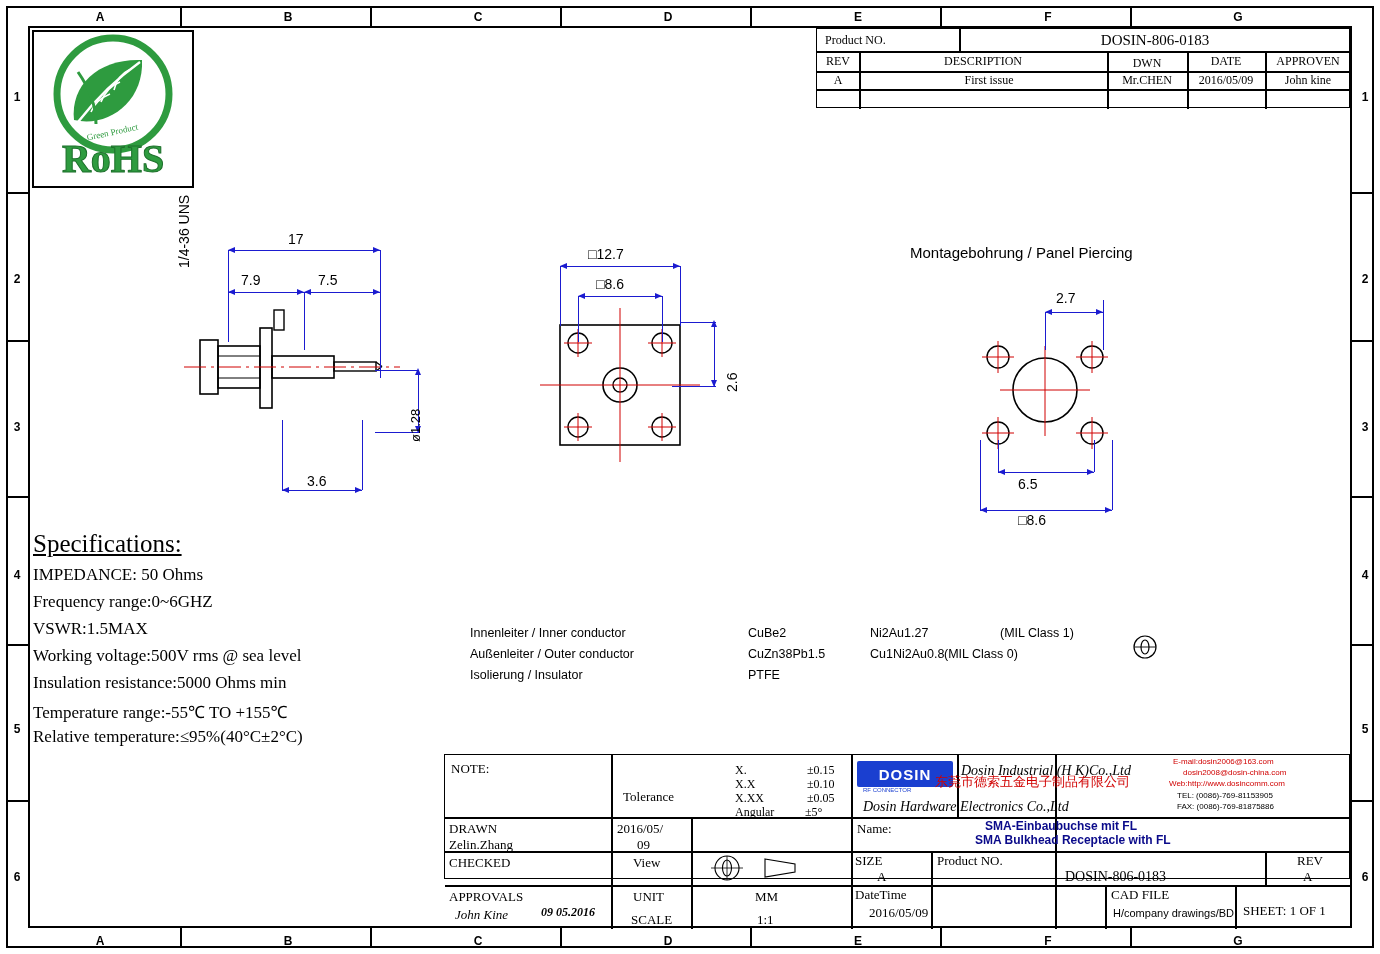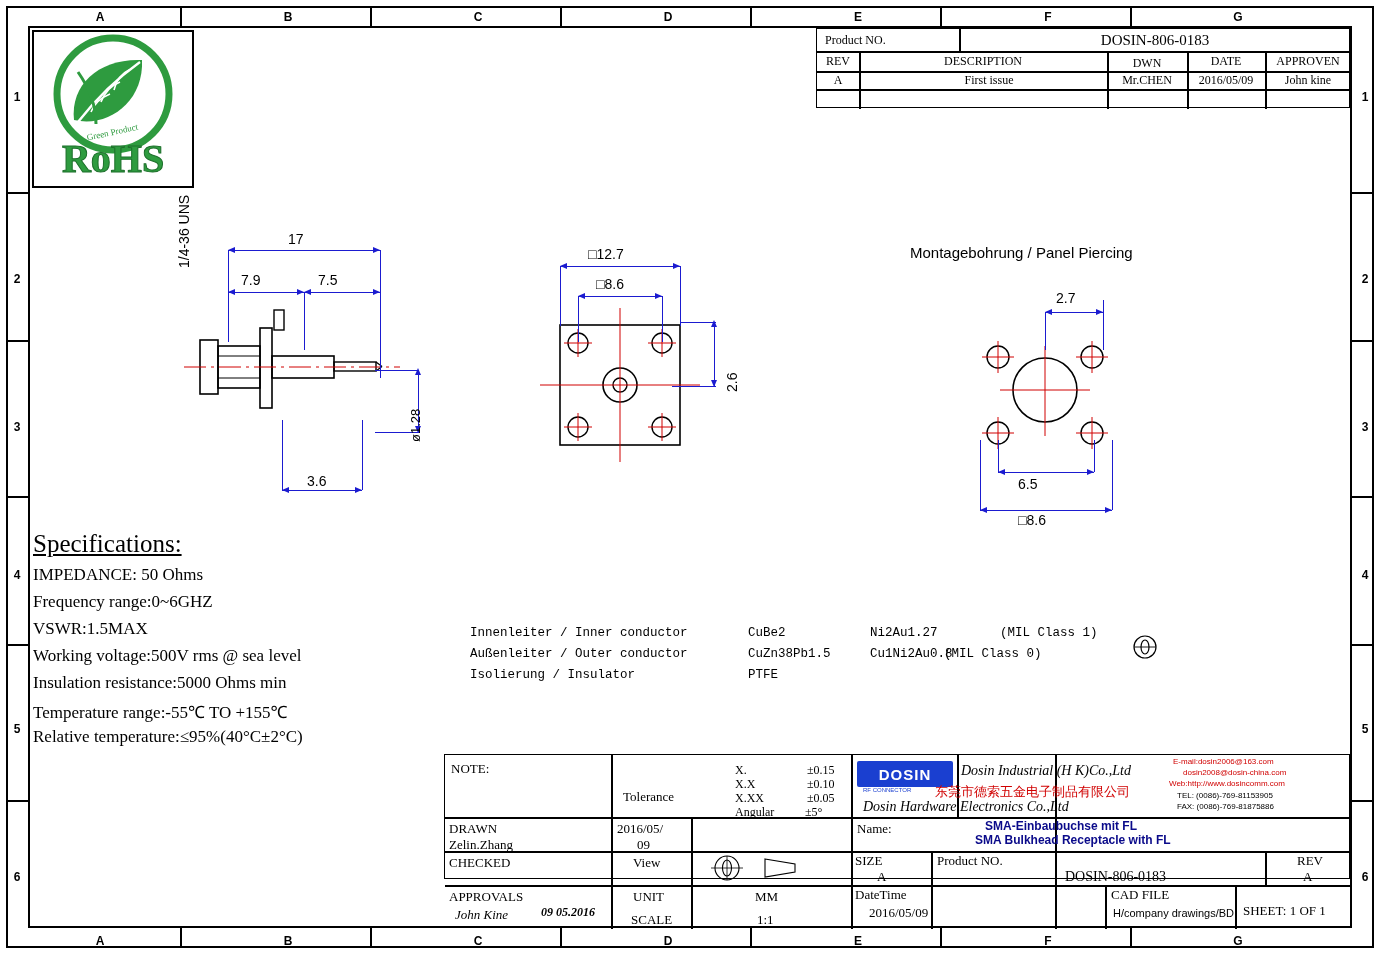--- a/index.html
+++ b/index.html
@@ -35,21 +35,21 @@
   .dimlineH{height:1px;}
   .dimlineV{width:1px;}
   .dimtxt{position:absolute;color:#000;font-family:"Liberation Sans",sans-serif;font-size:12px;white-space:nowrap;}
   .arrowL,.arrowR{position:absolute;width:0;height:0;border-top:3px solid transparent;border-bottom:3px solid transparent;}
   .arrowL{border-right:7px solid #1b1bd0;}
   .arrowR{border-left:7px solid #1b1bd0;}
   .arrowU{position:absolute;width:0;height:0;border-left:3px solid transparent;border-right:3px solid transparent;border-bottom:7px solid #1b1bd0;}
   .arrowD{position:absolute;width:0;height:0;border-left:3px solid transparent;border-right:3px solid transparent;border-top:7px solid #1b1bd0;}
   .specs-title{font-size:25px;text-decoration:underline;text-align:right;}
   .specline{font-size:17px;}
-  .matline{font-family:Liberation Mono, monospace;font-size:12.5px;}
+  .matline{font-family:Liberation Sans, sans-serif;font-size:12.5px;}
 </style>
 </head>
 <body>
 
 <div class="sheet">
 
   <div class="frame-outer"></div>
   <div class="frame-inner"></div>
 
   <div class="zone-lbl" style="left:80px;top:10px;width:40px;">A</div>
@@ -394,21 +394,21 @@
     <div class="t" style="left:310px;top:134px;font-size:13px;">MM</div>
 
     <div class="t" style="left:186px;top:157px;font-size:13px;">SCALE</div>
     <div class="t" style="left:312px;top:157px;font-size:13px;">1:1</div>
 
     <div style="position:absolute;left:412px;top:6px;width:96px;height:26px;background:#1a3fd0;border-radius:2px;display:flex;align-items:center;justify-content:center;">
       <span style="color:#fff;font-family:'Liberation Sans',sans-serif;font-weight:bold;font-size:15px;letter-spacing:1px;">DOSIN</span>
     </div>
     <div class="t sans" style="left:418px;top:32px;font-size:6px;color:#1a3fd0;">RF CONNECTOR</div>
     <div class="t" style="left:516px;top:8px;font-size:14px;font-style:italic;">Dosin Industrial (H K)Co.,Ltd</div>
-    <div class="t" style="left:490px;top:28px;font-size:13px;color:#d00000;font-family:'Liberation Sans',sans-serif;">东莞市德索五金电子制品有限公司</div>
+    <div class="t" style="left:490px;top:18px;font-size:13px;color:#d00000;font-family:'Liberation Sans',sans-serif;">东莞市德索五金电子制品有限公司</div>
     <div class="t" style="left:418px;top:44px;font-size:14px;font-style:italic;">Dosin Hardware Electronics Co.,Ltd</div>
     <div class="t sans" style="left:728px;top:2px;font-size:8px;color:#d00000;">E-mail:dosin2006@163.com</div>
     <div class="t sans" style="left:738px;top:13px;font-size:8px;color:#d00000;">dosin2008@dosin-china.com</div>
     <div class="t sans" style="left:724px;top:24px;font-size:8px;color:#d00000;">Web:http://www.dosincomm.com</div>
     <div class="t sans" style="left:732px;top:36px;font-size:8px;">TEL: (0086)-769-81153905</div>
     <div class="t sans" style="left:732px;top:47px;font-size:8px;">FAX: (0086)-769-81875886</div>
 
     <div class="t" style="left:412px;top:66px;font-size:13px;">Name:</div>
     <div class="t sans" style="left:540px;top:64px;font-size:12px;font-weight:bold;color:#0a0a8a;">SMA-Einbaubuchse mit FL</div>
     <div class="t sans" style="left:530px;top:78px;font-size:12px;font-weight:bold;color:#0a0a8a;">SMA Bulkhead Receptacle with FL</div>

